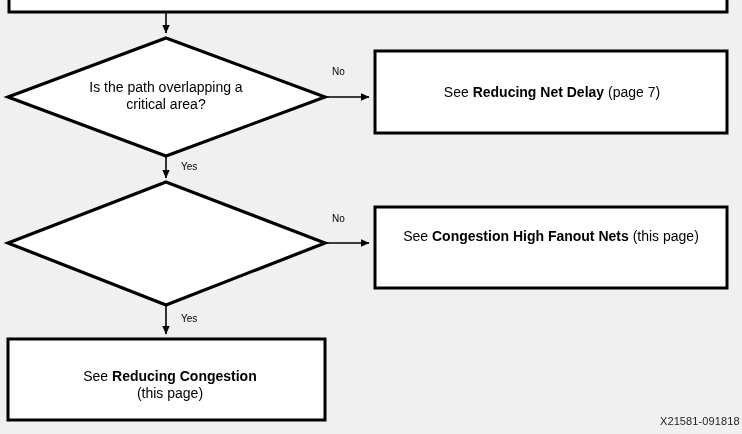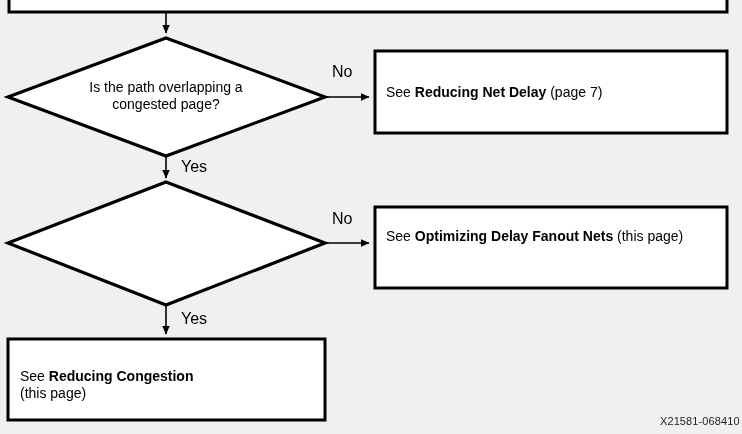--- a/index.html
+++ b/index.html
@@ -28,26 +28,26 @@
     color: #000;
     font-family: "Liberation Sans", sans-serif;
     font-size: 14px;
     line-height: 17px;
     white-space: pre-line;
   }
   .diamond-label {
     text-align: center;
   }
   .box-label {
-    text-align: left;
+    text-align: center;
   }
   .edge-label {
     position: absolute;
     font-family: "Liberation Sans", sans-serif;
-    font-size: 16px;
+    font-size: 10px;
     color: #000;
     line-height: 16px;
   }
   .fig-id {
     position: absolute;
     font-family: "Liberation Sans", sans-serif;
     font-size: 11px;
     color: #231f20;
     letter-spacing: 0.1px;
     white-space: nowrap;
@@ -83,33 +83,33 @@
     <line x1="326" y1="243" x2="369" y2="243" stroke="#000" stroke-width="1.6" marker-end="url(#arrow)"></line>
 
     <rect x="375" y="207" width="352" height="81" fill="#ffffff" stroke="#000000" stroke-width="3"></rect>
 
     <line x1="166" y1="306" x2="166" y2="334" stroke="#000" stroke-width="1.6" marker-end="url(#arrow)"></line>
 
     <rect x="8" y="339" width="317" height="81" fill="#ffffff" stroke="#000000" stroke-width="3"></rect>
   </svg>
 
   <div class="node-text diamond-label" style="left:46px; top:79px; width:240px;">Is the path overlapping a
-congested page?</div>
+critical area?</div>
 
 
   <div class="node-text box-label" style="left:386px; top:84px; width:332px;"><span>See </span><b>Reducing Net Delay</b><span> (page 7)</span></div>
 
-  <div class="node-text box-label" style="left:386px; top:228px; width:330px;"><span>See </span><b>Optimizing Delay Fanout Nets</b><span> (this page)</span></div>
+  <div class="node-text box-label" style="left:386px; top:228px; width:330px;"><span>See </span><b>Congestion High Fanout Nets</b><span> (this page)</span></div>
 
   <div class="node-text box-label" style="left:20px; top:368px; width:300px;"><span>See </span><b>Reducing Congestion</b><span>
 (this page)</span></div>
 
   <div class="edge-label" style="left:332px; top:64px;">No</div>
 
   <div class="edge-label" style="left:181px; top:159px;">Yes</div>
 
   <div class="edge-label" style="left:332px; top:211px;">No</div>
 
   <div class="edge-label" style="left:181px; top:311px;">Yes</div>
 
-  <div class="fig-id" style="left:660px; top:415px;">X21581-068410</div>
+  <div class="fig-id" style="left:660px; top:415px;">X21581-091818</div>
 
 </div>
 
 </body></html>

